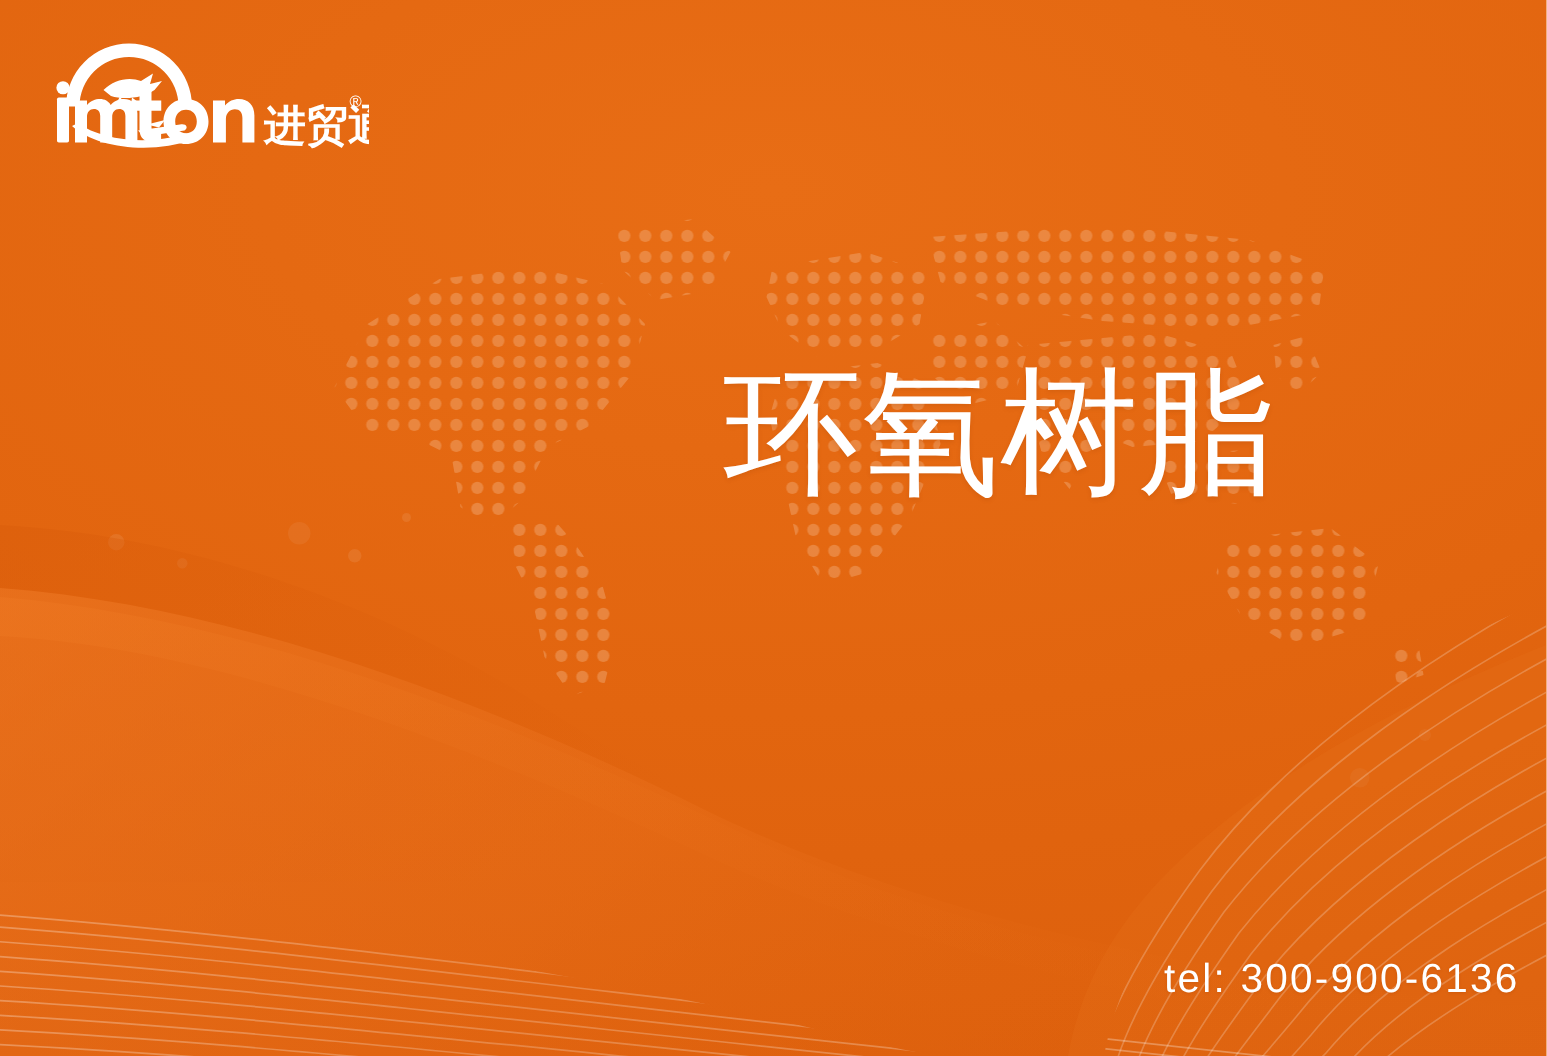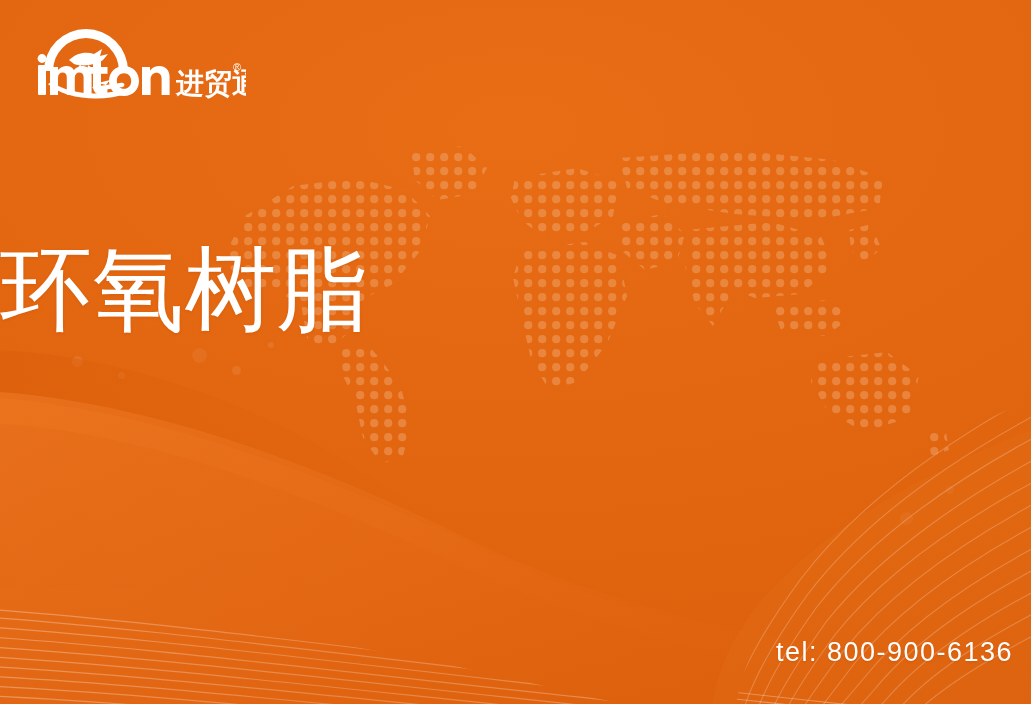--- a/index.html
+++ b/index.html
@@ -81,21 +81,21 @@
   }
   #logo svg { display: block; width: 100%; height: 100%; }
 
   
 
   #headline {
     position: absolute;
     left: 0;
     top: 236px;
     width: 851px;
-    text-align: left;
+    text-align: right;
     color: #ffffff;
     line-height: 1.16;
     letter-spacing: 0.012em;
   }
   .hl-line {
     display: block;
     white-space: nowrap;
     font-weight: 400;
     text-shadow: 0 1px 3px rgba(150, 60, 0, 0.18);
   }
@@ -299,15 +299,15 @@
       <text x="140" y="66" font-family="'DejaVu Sans','Liberation Sans',sans-serif" font-size="28" font-weight="700" fill="#ffffff">进贸通</text>
 
       <text x="197" y="44" font-family="'Liberation Sans',sans-serif" font-size="11" fill="#ffffff">®</text>
     </svg>
   </div>
 
   <div id="headline">
     <span class="hl-line" id="hl-line-1">环氧树脂</span>
   </div>
 
-  <div id="phone">tel: 800-900-6136</div>
+  <div id="phone">tel: 300-900-6136</div>
 
 </div>
 
 </body></html>

